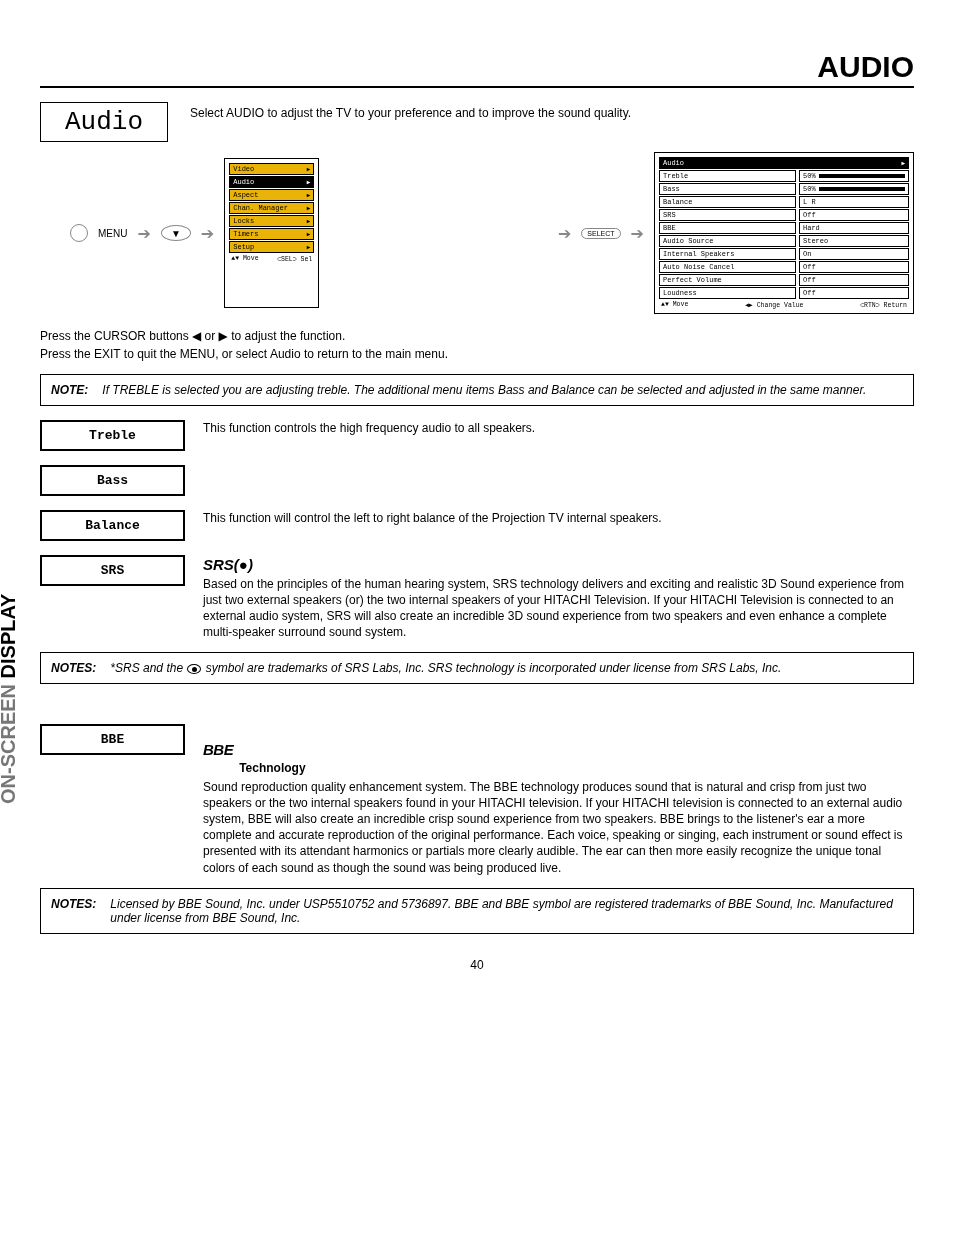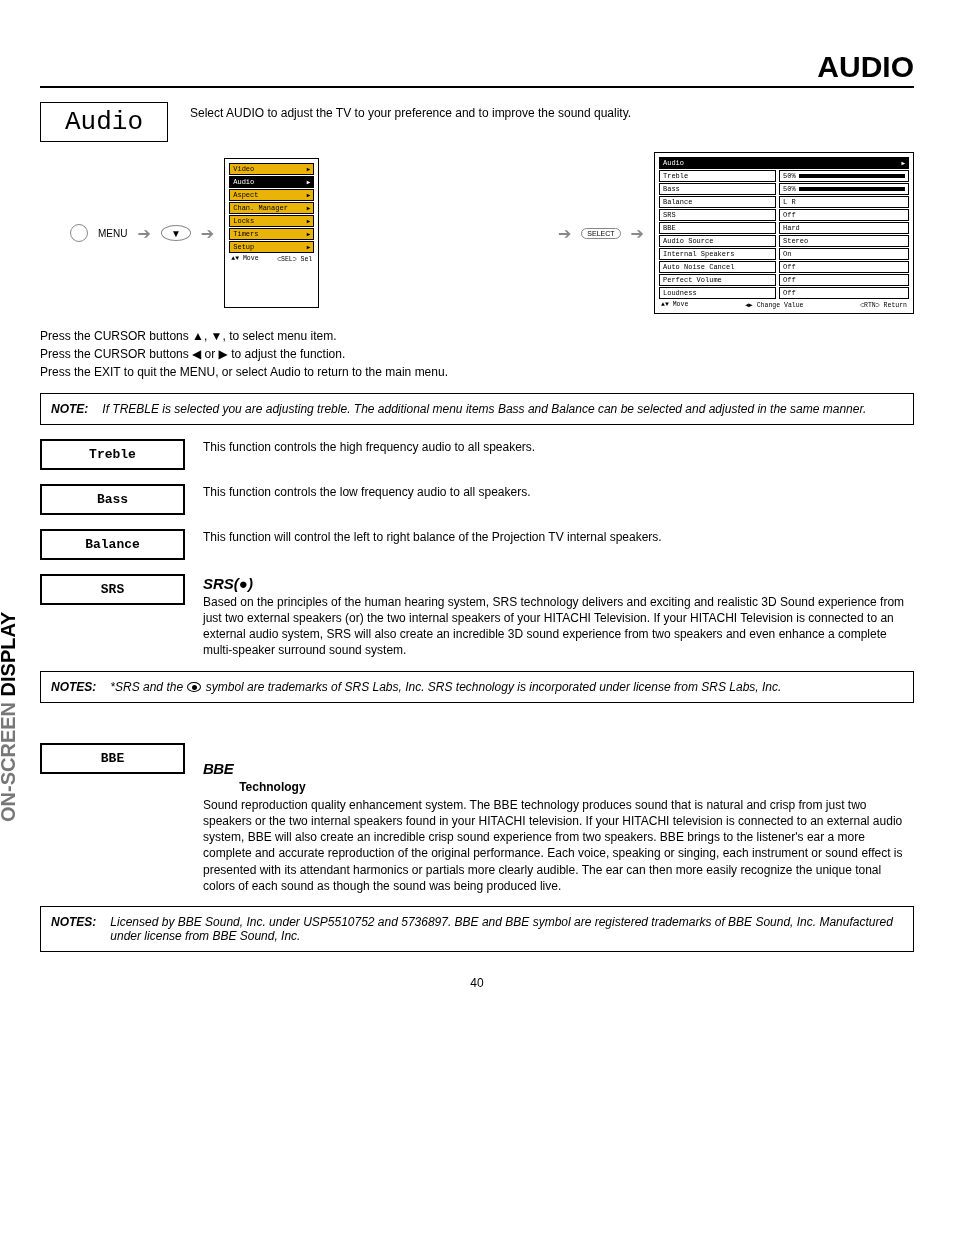--- a/index.html
+++ b/index.html
@@ -82,21 +82,21 @@
   .osd-footer {
     font-family: "Courier New", monospace;
     font-size: 6.5px;
     display: flex;
     justify-content: space-between;
     padding: 2px 2px 0 2px;
     gap: 6px;
   }
   .osd-row { display: flex; gap: 3px; }
   .osd-label-cell { flex: 1; border: 1px solid #000; padding: 1px 3px; font-family: "Courier New", monospace; }
-  .osd-val-cell { width: 130px; border: 1px solid #000; padding: 1px 3px; font-family: "Courier New", monospace; display:flex; align-items:center; gap:3px; }
+  .osd-val-cell { width: 110px; border: 1px solid #000; padding: 1px 3px; font-family: "Courier New", monospace; display:flex; align-items:center; gap:3px; }
   .osd-header-cell { border: 1px solid #000; padding: 1px 3px; background:#000; color:#fff; font-family:"Courier New",monospace; display:flex; align-items:center; }
   .bar-track { flex:1; height:4px; background:#000; position:relative; }
 
   .instr-block { margin-top: 6px; font-size: 12px; line-height: 1.35; }
   .instr-block p { margin-bottom: 2px; }
 
   .note-box {
     border: 1px solid #000;
     padding: 8px 10px;
     margin-top: 12px;
@@ -250,38 +250,36 @@
       </div>
     <div class="osd-footer">
       <span>▲▼ <span>Move</span></span>
       <span>◀▶ <span>Change Value</span></span>
       <span>⊂RTN⊃ <span>Return</span></span>
     </div>
   </div>
 </div>
 
 <div class="instr-block">
-  <p>Press the CURSOR buttons ▲, ▼, to select menu item.</p>
   <p>Press the CURSOR buttons  ◀ or ▶ to adjust the function.</p>
   <p>Press the EXIT to quit the MENU, or select Audio to return to the main menu.</p>
 </div>
 
 <div class="note-box">
   <span class="note-label">NOTE:</span>
   <span>If TREBLE is selected you are adjusting treble.  The additional menu items Bass and Balance can be selected and adjusted in the same manner.</span>
 </div>
 
 <div class="feature-row">
   <div class="feature-label">Treble</div>
   <div class="feature-text">This function controls the high frequency audio to all speakers.</div>
 </div>
 
 <div class="feature-row">
   <div class="feature-label">Bass</div>
-  <div class="feature-text">This function controls the low frequency audio to all speakers.</div>
 </div>
 
 <div class="feature-row">
   <div class="feature-label">Balance</div>
   <div class="feature-text">This function will control the left to right balance of the Projection TV internal speakers.</div>
 </div>
 
 <div class="feature-row">
   <div class="feature-label">SRS</div>
   <div class="feature-text">

